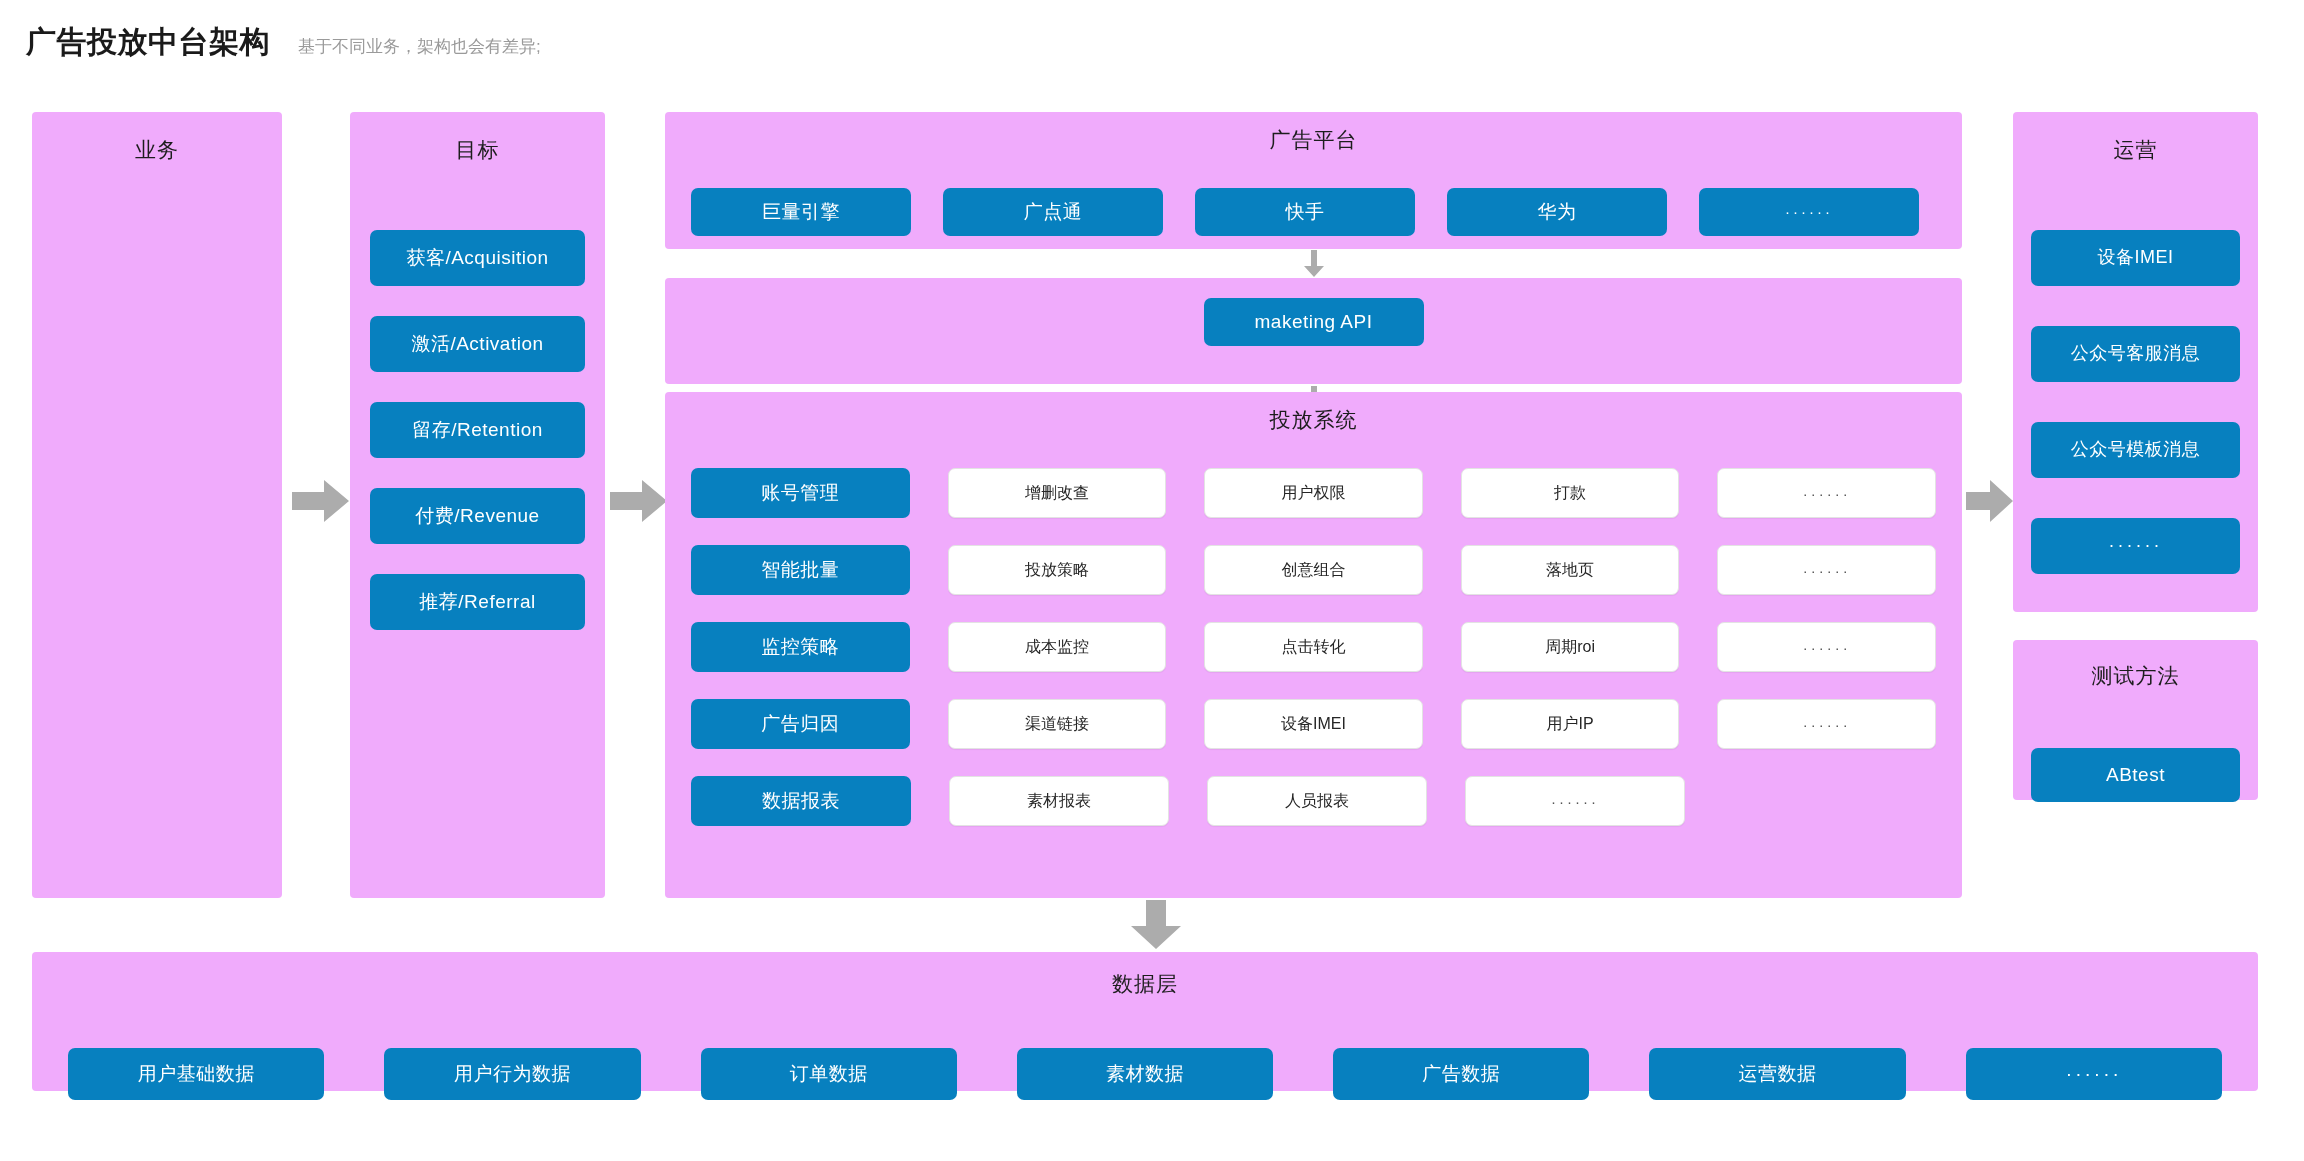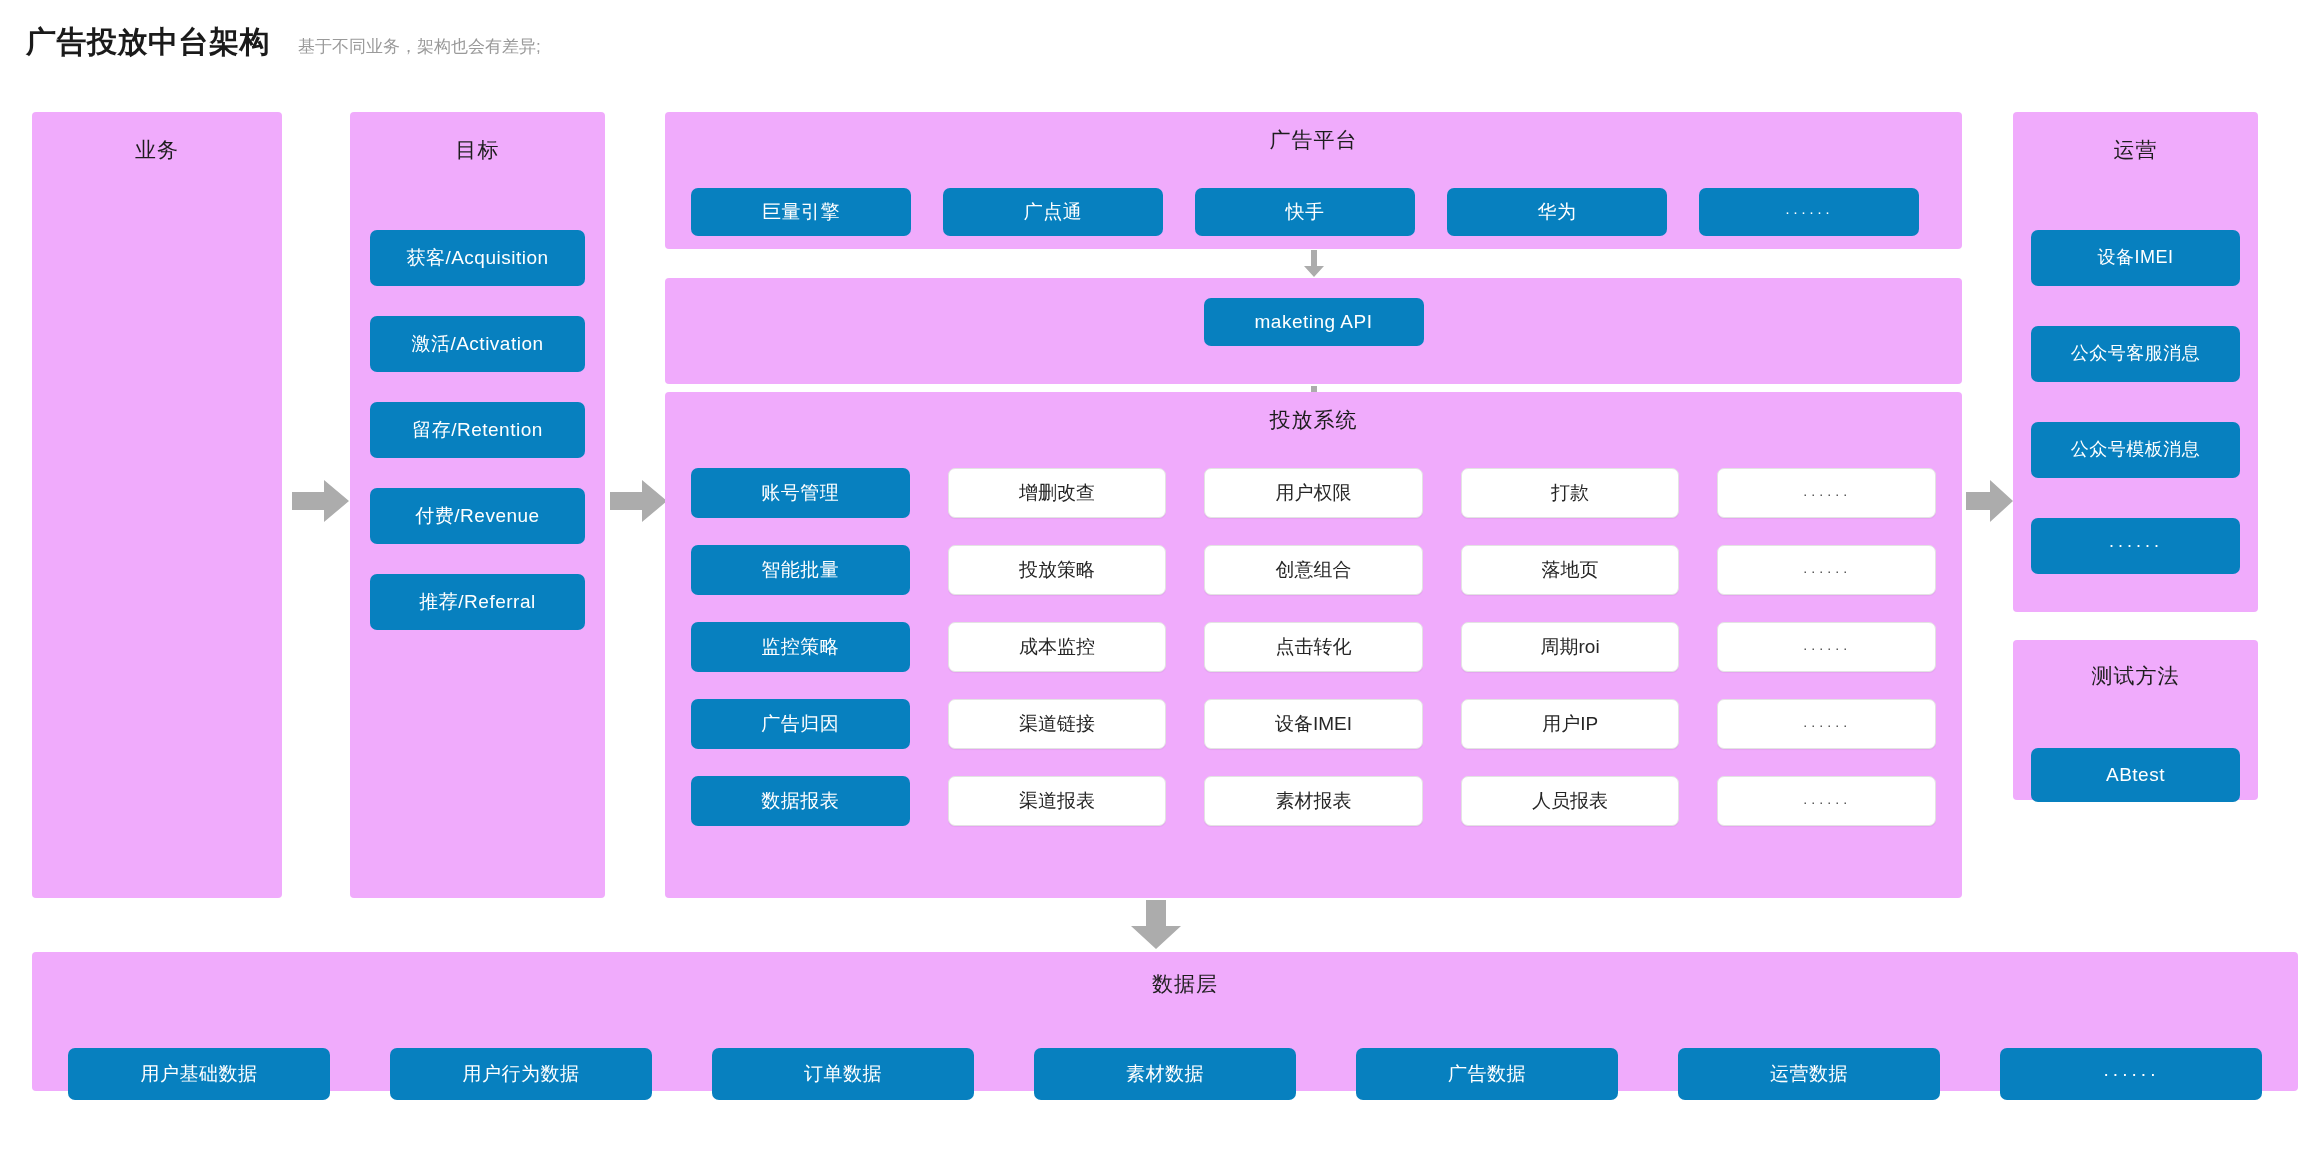--- a/index.html
+++ b/index.html
@@ -31,21 +31,21 @@
     display:flex;align-items:center;justify-content:center;
     font-size:19px;letter-spacing:.5px;box-sizing:border-box;
     text-align:center;line-height:1.1;
   }
   .chip.dots{letter-spacing:3px;font-size:15px;}
 
   
   .wchip{
     background:#ffffff;color:#262626;border:1px solid #e3e3e3;border-radius:7px;
     display:flex;align-items:center;justify-content:center;
-    font-size:19px;box-sizing:border-box;text-align:center;
+    font-size:16px;box-sizing:border-box;text-align:center;
     box-shadow:0 1px 1px rgba(0,0,0,.05);
   }
   .wchip.dots{letter-spacing:3px;font-size:15px;color:#555;}
 
   
   #panel-business{left:32px;top:112px;width:250px;height:786px;}
   #panel-goal{left:350px;top:112px;width:255px;height:786px;}
   .col-list{position:absolute;left:20px;right:20px;top:118px;display:flex;flex-direction:column;gap:30px;}
   .col-list .chip{height:56px;}
 
@@ -67,21 +67,21 @@
   
   #panel-ops{left:2013px;top:112px;width:245px;height:500px;}
   .ops-list{position:absolute;left:18px;right:18px;top:118px;display:flex;flex-direction:column;gap:40px;}
   .ops-list .chip{height:56px;font-size:18px;}
 
   #panel-test{left:2013px;top:640px;width:245px;height:160px;}
   .test-list{position:absolute;left:18px;right:18px;top:108px;}
   .test-list .chip{height:54px;}
 
   
-  #panel-data{left:32px;top:952px;width:2226px;height:139px;padding-left:40px;}
+  #panel-data{left:32px;top:952px;width:2226px;height:139px;}
   .data-row{position:absolute;left:36px;right:36px;top:96px;display:flex;gap:60px;}
   .data-row .chip{flex:1 1 0;height:52px;font-size:19px;}
 
   
   .arrow{position:absolute;}
   .arrow svg{display:block;}
 </style>
 </head>
 <body>
 
@@ -177,21 +177,20 @@
       <div class="sys-row">
         <div class="chip">广告归因</div>
         <div class="wchip">渠道链接</div>
         <div class="wchip">设备IMEI</div>
         <div class="wchip">用户IP</div>
         <div class="wchip dots">······</div>
       </div>
 
       <div class="sys-row">
         <div class="chip">数据报表</div>
-        <div class="wchip">渠道报表</div>
         <div class="wchip">素材报表</div>
         <div class="wchip">人员报表</div>
         <div class="wchip dots">······</div>
       </div>
 
     </div>
   </div>
 
   <div class="arrow" style="left:1966px;top:478px;">
     <svg width="48" height="46" viewBox="0 0 48 46" aria-hidden="true">

